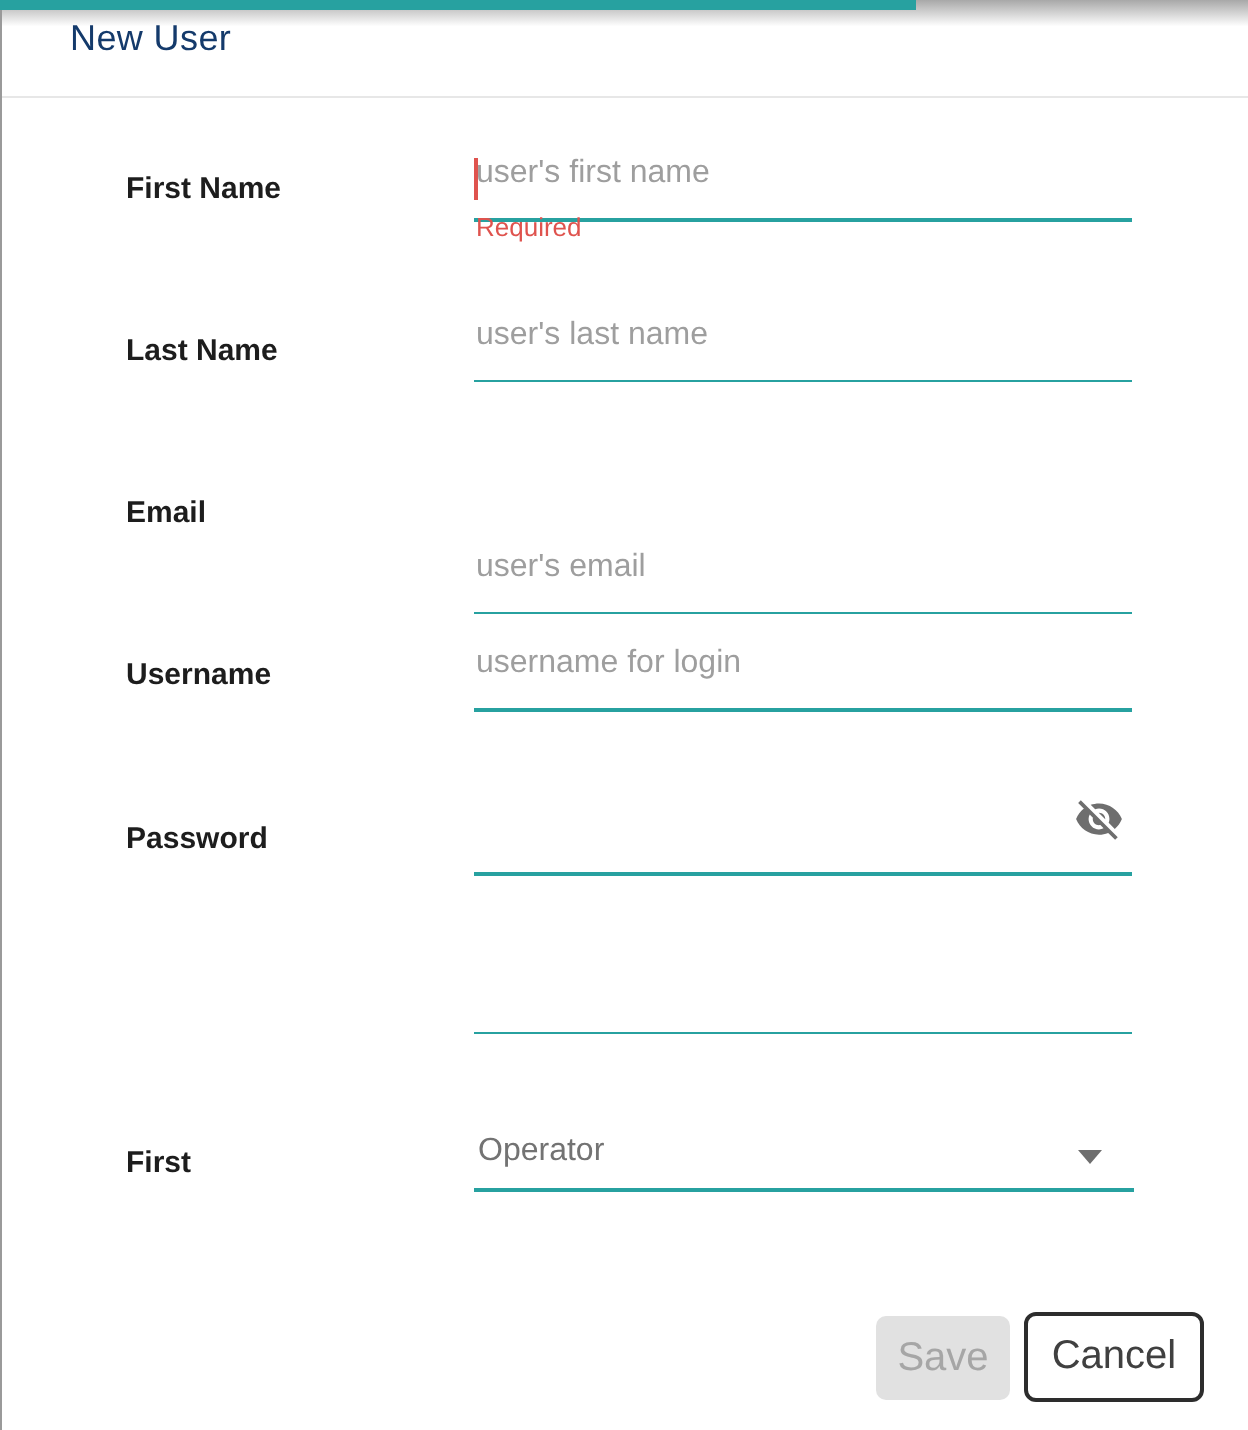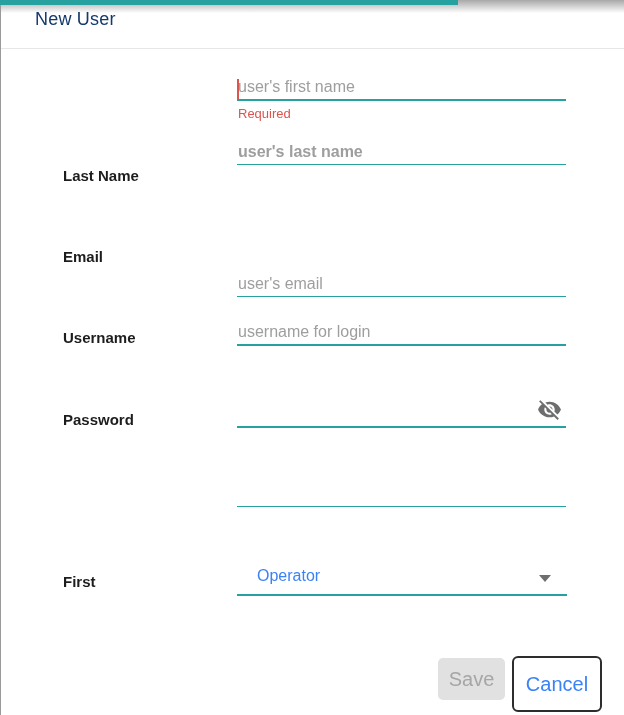--- a/index.html
+++ b/index.html
@@ -68,21 +68,21 @@
     position: absolute;
     left: 237px;
     width: 328px;
     height: 24px;
     border: none;
     border-bottom: 2px solid var(--accent, #27a1a0);
     background: transparent;
     font-family: "Liberation Sans", sans-serif;
     font-size: 16px;
     color: #3a3a3a;
-    padding: 0 0 0 1px;
+    padding: 0 0 10px 1px;
     outline: none;
     box-sizing: content-box;
   }
   .tinput::placeholder {
     color: var(--placeholder, #9e9e9e);
     opacity: 1;
   }
   .thin-line { border-bottom-width: 1.5px; }
   .error-text {
     position: absolute;
@@ -114,23 +114,23 @@
     left: 237px;
     top: 564px;
     width: 330px;
     height: 32px;
     border-bottom: 2px solid var(--accent, #27a1a0);
     cursor: pointer;
     box-sizing: border-box;
   }
   .select-value {
     position: absolute;
-    left: 20px; top: 3px;
+    left: 2px; top: 3px;
     font-size: 16px;
-    color: #3b82f6;
+    color: #737373;
   }
   .select-arrow {
     position: absolute;
     right: 16px; top: 11px;
     width: 0; height: 0;
     border-left: 6px solid transparent;
     border-right: 6px solid transparent;
     border-top: 7px solid var(--icon, #6e6e6e);
   }
   .btn {
@@ -144,45 +144,46 @@
   .btn-save {
     left: 438px; top: 658px;
     width: 67px; height: 42px;
     background: var(--save-bg, #e1e1e1);
     color: var(--save-text, #a6a6a6);
     border: none;
     border-radius: 5px;
   }
   .btn-cancel {
     left: 512px; top: 656px;
-    width: 90px; height: 56px;
+    width: 90px; height: 45px;
     background: #ffffff;
-    color: #3b82f6;
+    color: #404040;
     border: 2px solid var(--cancel-border, #2d2d2d);
     border-radius: 6px;
   }
 </style>
 </head>
 <body>
 
 <div class="stage">
 
   <div class="top-shadow"></div>
   <div class="accent-bar"></div>
   <div class="left-edge"></div>
 
   <div class="dialog-title">New User</div>
   <div class="title-divider"></div>
 
+  <div class="flabel" style="top:86px">First Name</div>
   <input class="tinput" style="top: 75px;" placeholder="user's first name">
   <div class="caret" style="top:79px;height:21px"></div>
   <div class="error-text" style="top:106px">Required</div>
 
   <div class="flabel" style="top:167px">Last Name</div>
-  <input class="tinput thin-line" style="top: 140px; font-weight: bold;" placeholder="user's last name">
+  <input class="tinput thin-line" style="top: 156px;" placeholder="user's last name">
 
   <div class="flabel" style="top:248px">Email</div>
   <input class="tinput thin-line" style="top: 237px; margin-top: 35px;" placeholder="user's email">
 
   <div class="flabel" style="top:329px">Username</div>
   <input class="tinput" style="top: 320px;" placeholder="username for login">
 
   <div class="flabel" style="top:411px">Password</div>
   <input class="tinput" type="password" style="top: 402px;">
   <button class="eye-btn" type="button">

